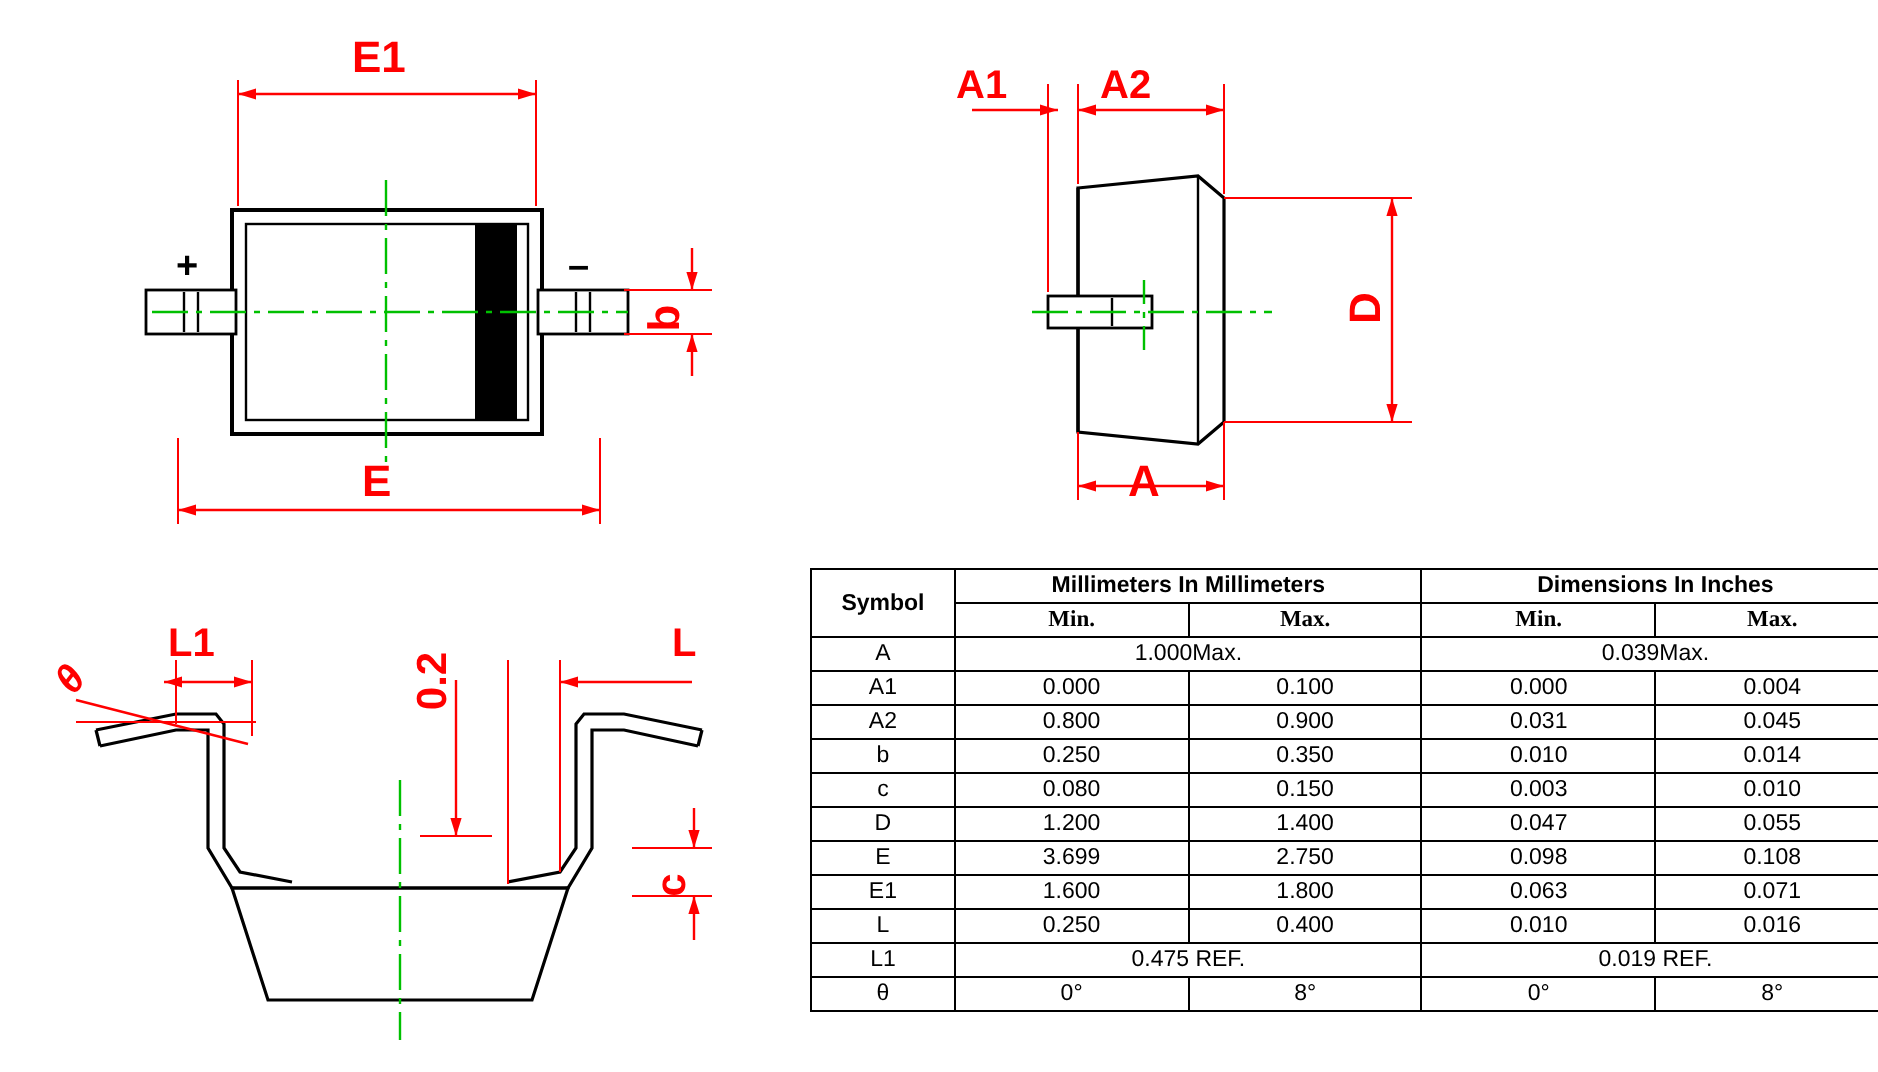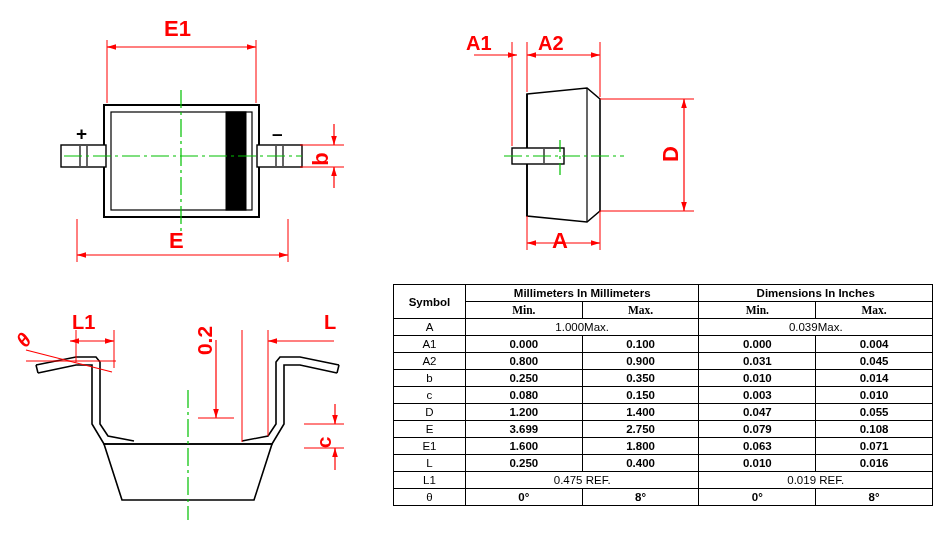--- a/index.html
+++ b/index.html
@@ -10,21 +10,21 @@
   body {
     width: 939px;
     height: 536px;
     position: relative;
     font-family: "Liberation Sans", sans-serif;
     color: #000000;
     overflow: hidden;
   }
   .stage {
     position: absolute;
-    left: 4px; top: 0;
+    left: 16px; top: 0;
     width: 770px;
     height: 536px;
   }
   svg.drawing {
     position: absolute;
     left: 0; top: 0;
     width: 939px;
     height: 536px;
   }
   .lbl {
@@ -61,21 +61,21 @@
     text-align: center;
     padding: 1px 2px;
     height: 17px;
     box-sizing: border-box;
   }
   .dim-table th { font-weight: bold; }
   .dim-table td.sym { font-weight: normal; }
   .dim-table .hdr-group { font-weight: bold; }
   .dim-table .sub-hdr { font-weight: bold; font-family: Liberation Serif, serif; }
   .col-sym { width: 72px; }
-  .col-v { width: 117px; font-weight: bold; }
+  .col-v { width: 117px; }
 </style>
 </head>
 <body>
 
 <div class="stage">
 
   <svg class="drawing" viewBox="0 0 939 536">
 
     <defs>
       <marker id="arrL" markerWidth="10" markerHeight="8" refX="9" refY="4" orient="auto" markerUnits="userSpaceOnUse">
@@ -276,21 +276,21 @@
           <td class="sym col-sym">D</td>
           <td class="col-v">1.200</td>
           <td class="col-v">1.400</td>
           <td class="col-v">0.047</td>
           <td class="col-v">0.055</td>
         </tr>
         <tr>
           <td class="sym col-sym">E</td>
           <td class="col-v">3.699</td>
           <td class="col-v">2.750</td>
-          <td class="col-v">0.079</td>
+          <td class="col-v">0.098</td>
           <td class="col-v">0.108</td>
         </tr>
         <tr>
           <td class="sym col-sym">E1</td>
           <td class="col-v">1.600</td>
           <td class="col-v">1.800</td>
           <td class="col-v">0.063</td>
           <td class="col-v">0.071</td>
         </tr>
         <tr>

